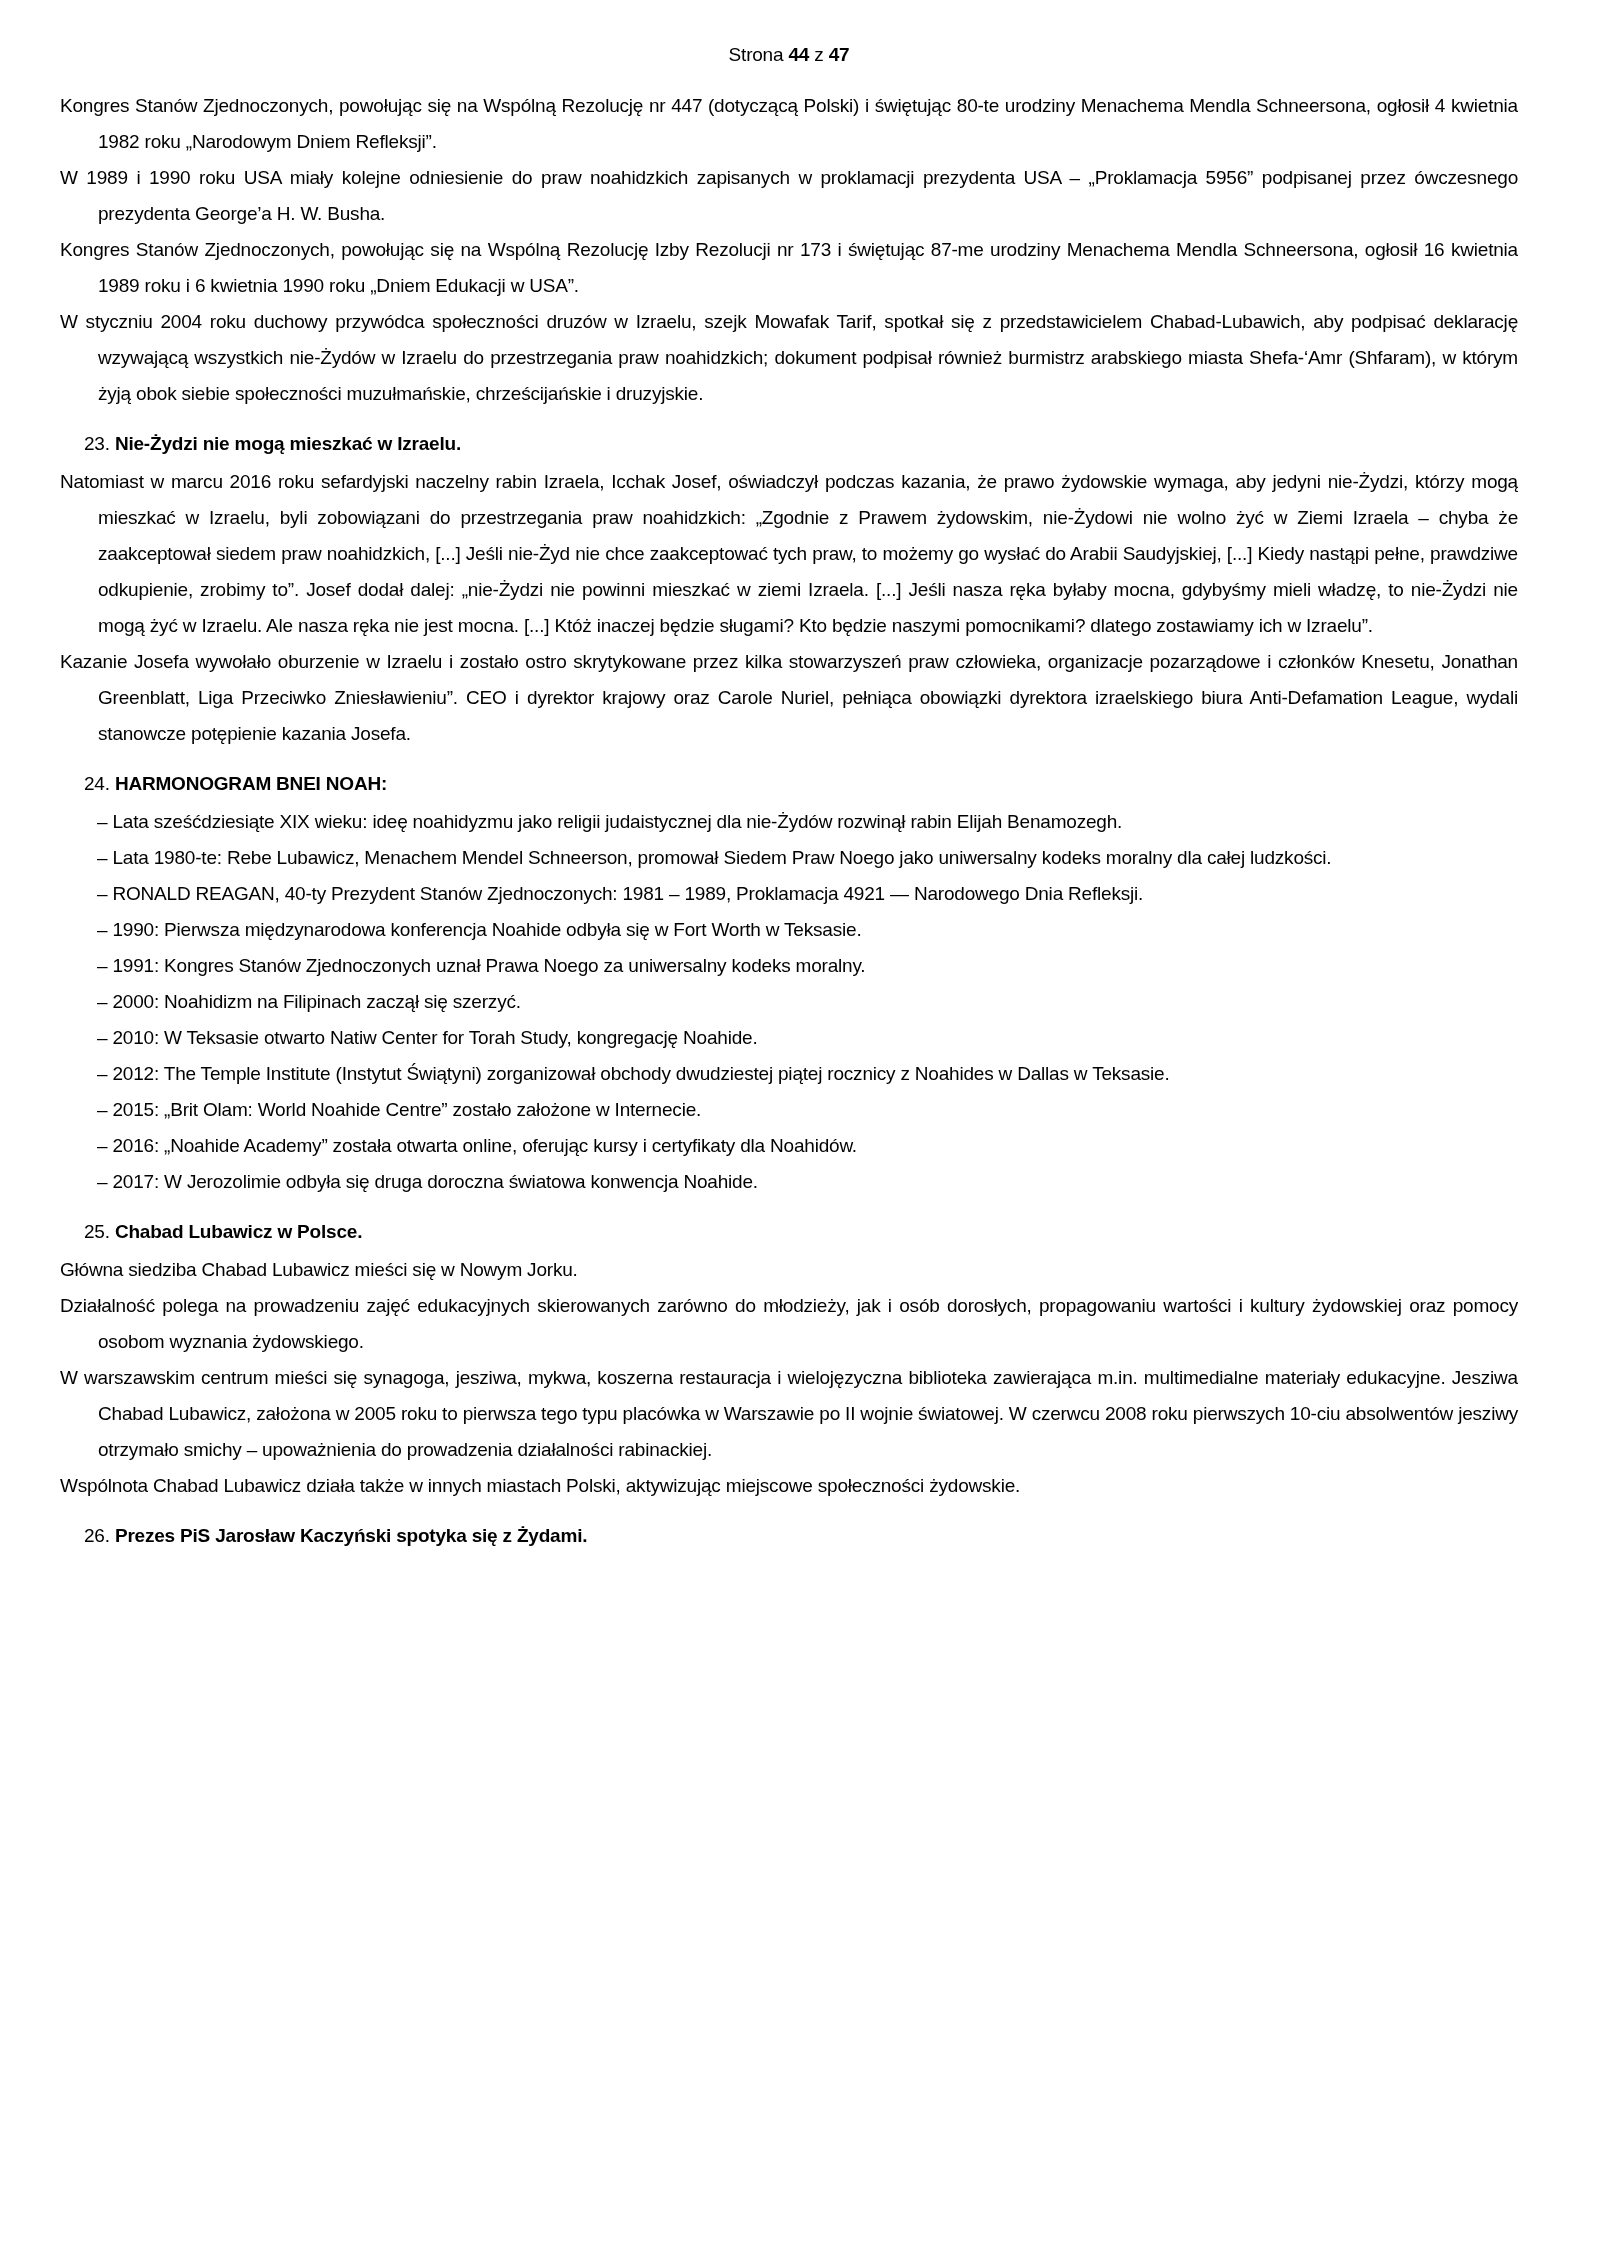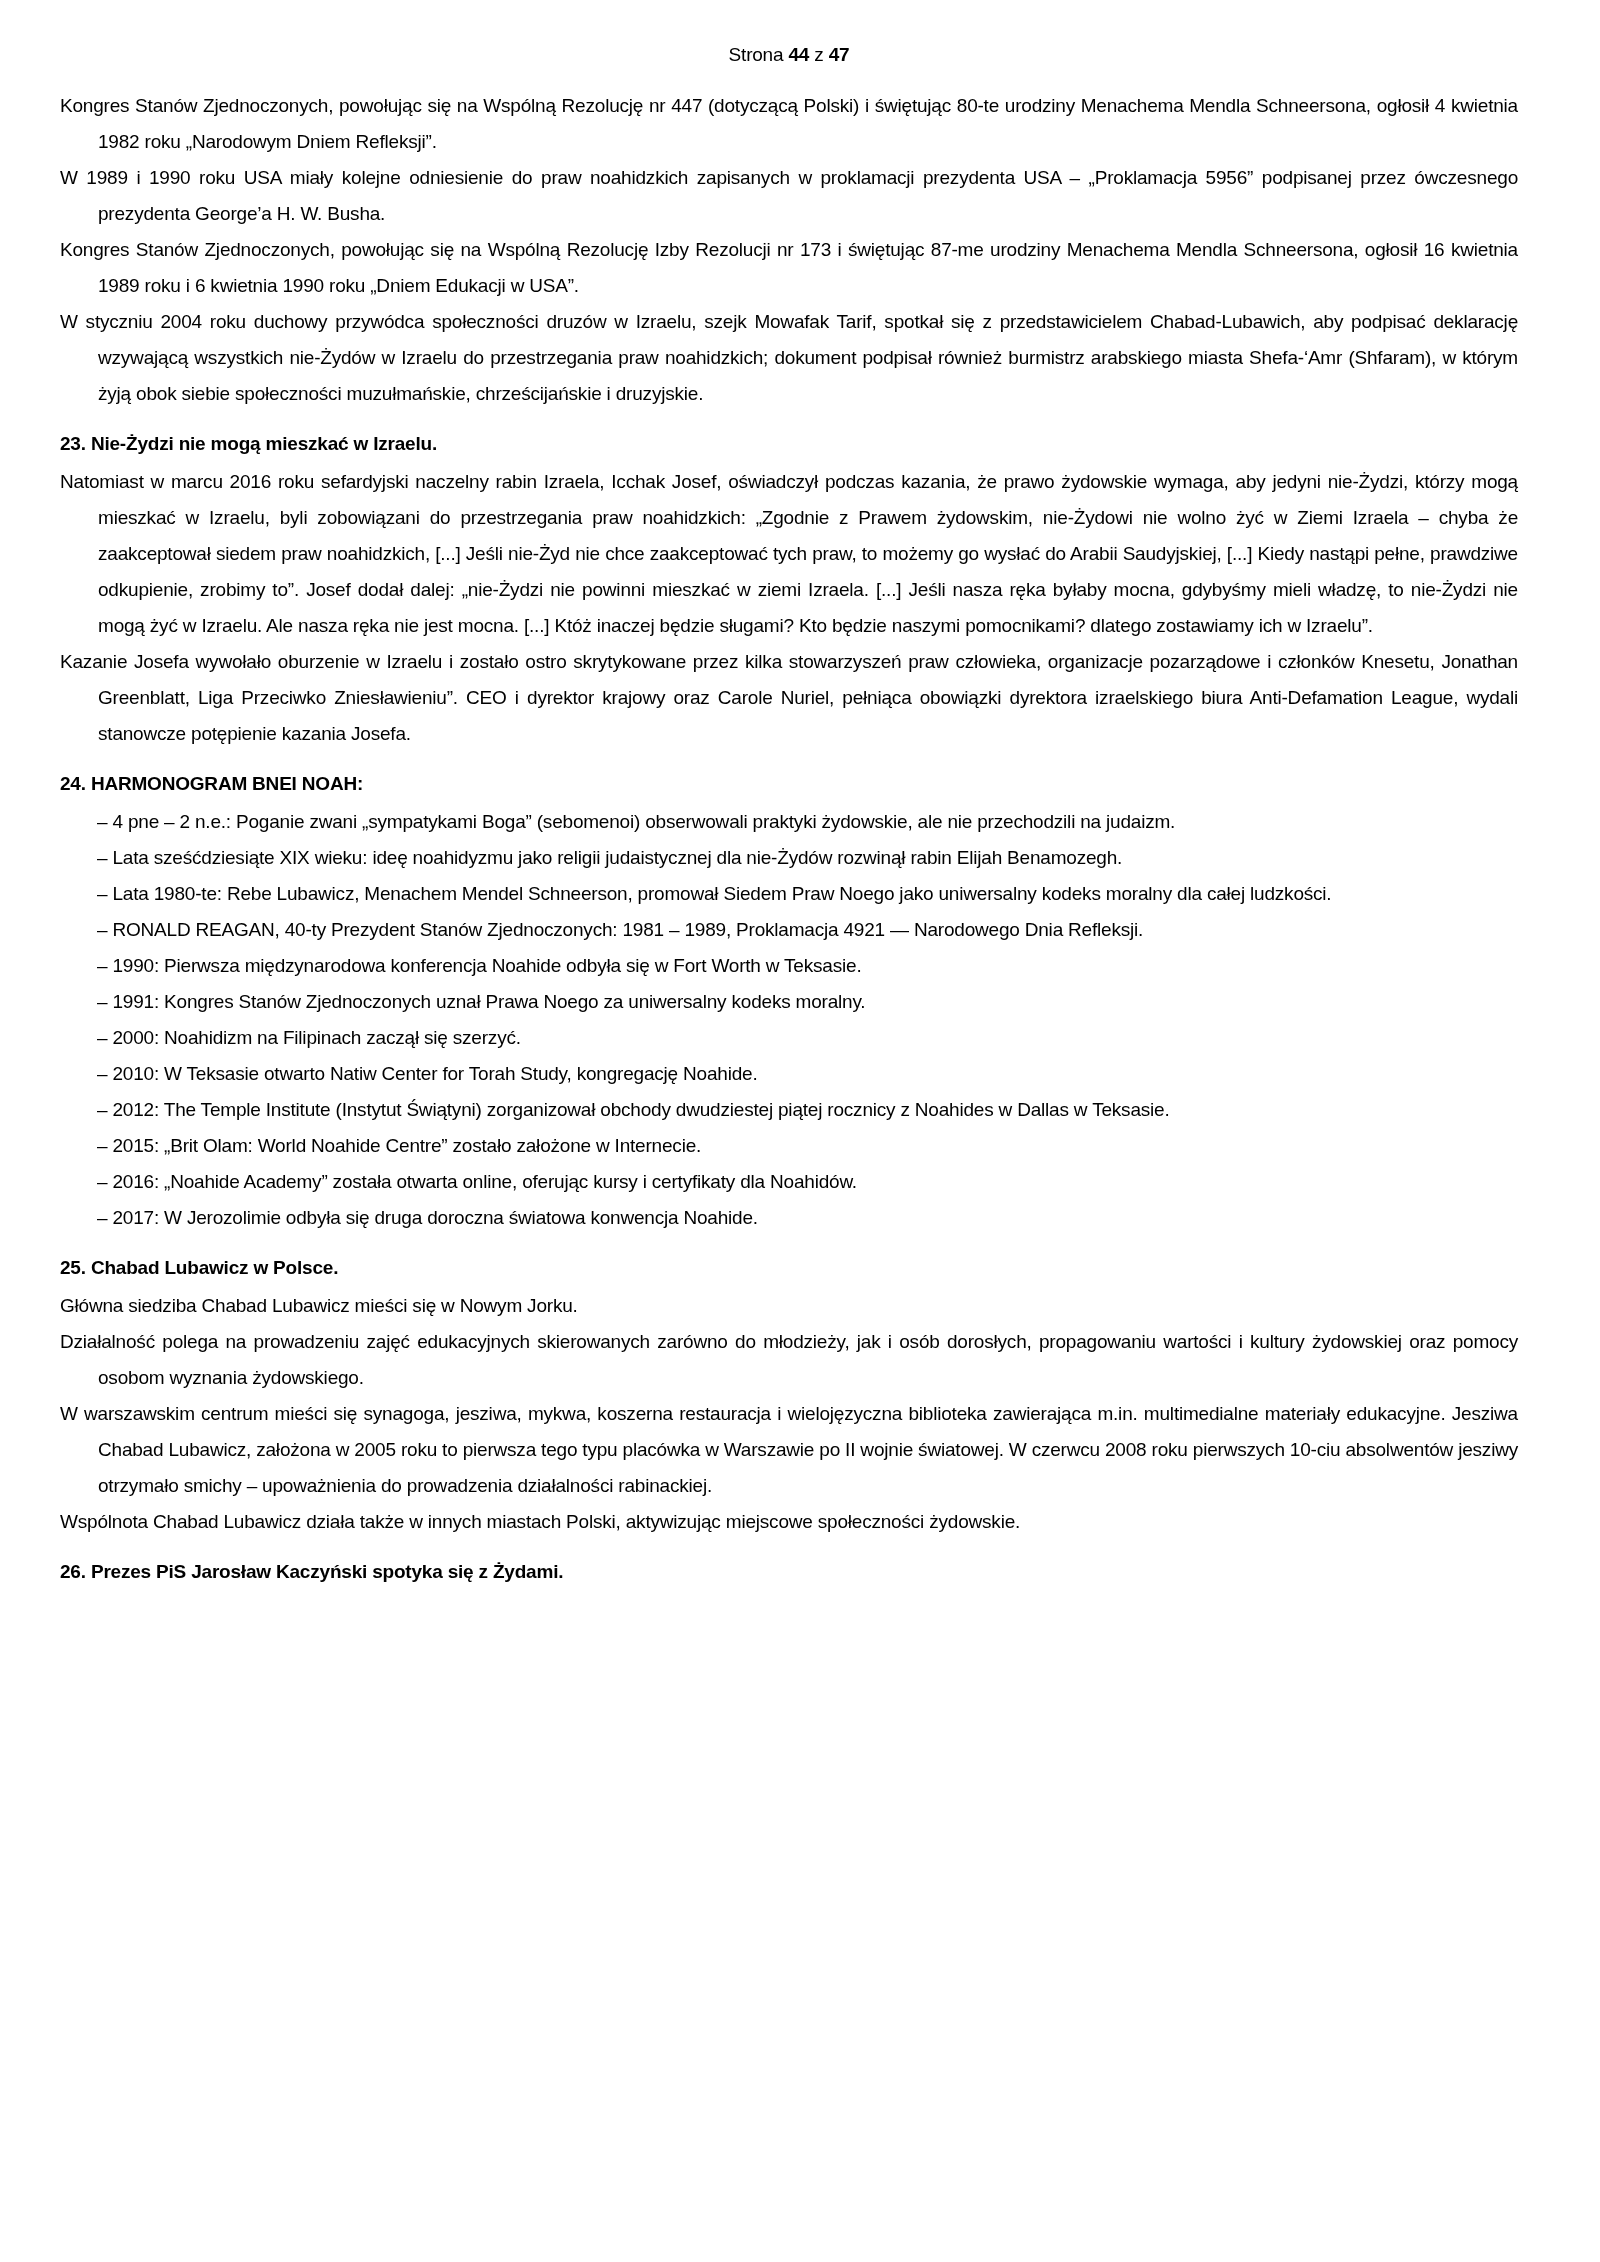--- a/index.html
+++ b/index.html
@@ -37,21 +37,21 @@
   }
   .item {
     padding-left: 72px;
     text-indent: -35px;
   }
   .heading {
     margin-top: 14px !important;
     margin-bottom: 2px !important;
     text-align: left !important;
   }
-  .h-num { font-weight: 700; }
+  .h-num { font-weight: 400; margin-left: 24px; }
   .h-title { font-weight: 700; }
 </style>
 </head>
 <body>
 
 <div class="page">
   <div class="page-header">
     <span>Strona</span>
     <b>44</b>
     <span>z</span>
@@ -59,21 +59,20 @@
   </div>
   <div class="content" id="content">
       <p class="para">Kongres Stanów Zjednoczonych, powołując się na Wspólną Rezolucję nr 447 (dotyczącą Polski) i świętując 80-te urodziny Menachema Mendla Schneersona, ogłosił 4 kwietnia 1982 roku „Narodowym Dniem Refleksji”.</p>
       <p class="para">W 1989 i 1990 roku USA miały kolejne odniesienie do praw noahidzkich zapisanych w proklamacji prezydenta USA – „Proklamacja 5956” podpisanej przez ówczesnego prezydenta George’a H. W. Busha.</p>
       <p class="para">Kongres Stanów Zjednoczonych, powołując się na Wspólną Rezolucję Izby Rezolucji nr 173 i świętując 87-me urodziny Menachema Mendla Schneersona, ogłosił 16 kwietnia 1989 roku i 6 kwietnia 1990 roku „Dniem Edukacji w USA”.</p>
       <p class="para">W styczniu 2004 roku duchowy przywódca społeczności druzów w Izraelu, szejk Mowafak Tarif, spotkał się z przedstawicielem Chabad-Lubawich, aby podpisać deklarację wzywającą wszystkich nie-Żydów w Izraelu do przestrzegania praw noahidzkich; dokument podpisał również burmistrz arabskiego miasta Shefa-‘Amr (Shfaram), w którym żyją obok siebie społeczności muzułmańskie, chrześcijańskie i druzyjskie.</p>
       <p class="heading"><span class="h-num">23. </span><span class="h-title">Nie-Żydzi nie mogą mieszkać w Izraelu.</span></p>
       <p class="para">Natomiast w marcu 2016 roku sefardyjski naczelny rabin Izraela, Icchak Josef, oświadczył podczas kazania, że prawo żydowskie wymaga, aby jedyni nie-Żydzi, którzy mogą mieszkać w Izraelu, byli zobowiązani do przestrzegania praw noahidzkich: „Zgodnie z Prawem żydowskim, nie-Żydowi nie wolno żyć w Ziemi Izraela – chyba że zaakceptował siedem praw noahidzkich, [...] Jeśli nie-Żyd nie chce zaakceptować tych praw, to możemy go wysłać do Arabii Saudyjskiej, [...] Kiedy nastąpi pełne, prawdziwe odkupienie, zrobimy to”.  Josef dodał dalej: „nie-Żydzi nie powinni mieszkać w ziemi Izraela. [...] Jeśli nasza ręka byłaby mocna, gdybyśmy mieli władzę, to nie-Żydzi nie mogą żyć w Izraelu. Ale nasza ręka nie jest mocna. [...] Któż inaczej będzie sługami? Kto będzie naszymi pomocnikami? dlatego zostawiamy ich w Izraelu”.</p>
       <p class="para">Kazanie Josefa wywołało oburzenie w Izraelu i zostało ostro skrytykowane przez kilka stowarzyszeń praw człowieka, organizacje pozarządowe i członków Knesetu, Jonathan Greenblatt, Liga Przeciwko Zniesławieniu”. CEO i dyrektor krajowy oraz Carole Nuriel, pełniąca obowiązki dyrektora izraelskiego biura Anti-Defamation League, wydali stanowcze potępienie kazania Josefa.</p>
       <p class="heading"><span class="h-num">24. </span><span class="h-title">HARMONOGRAM BNEI NOAH:</span></p>
-      <p class="item">– 4 pne – 2 n.e.: Poganie zwani „sympatykami Boga” (sebomenoi) obserwowali praktyki żydowskie, ale nie przechodzili na judaizm.</p>
       <p class="item">– Lata sześćdziesiąte XIX wieku: ideę noahidyzmu jako religii judaistycznej dla nie-Żydów rozwinął rabin Elijah Benamozegh.</p>
       <p class="item">– Lata 1980-te: Rebe Lubawicz, Menachem Mendel Schneerson, promował Siedem Praw Noego jako uniwersalny kodeks moralny dla całej ludzkości.</p>
       <p class="item">– RONALD REAGAN, 40-ty Prezydent Stanów Zjednoczonych: 1981 – 1989, Proklamacja 4921 — Narodowego Dnia Refleksji.</p>
       <p class="item">– 1990: Pierwsza międzynarodowa konferencja Noahide odbyła się w Fort Worth w Teksasie.</p>
       <p class="item">– 1991: Kongres Stanów Zjednoczonych uznał Prawa Noego za uniwersalny kodeks moralny.</p>
       <p class="item">– 2000: Noahidizm na Filipinach zaczął się szerzyć.</p>
       <p class="item">– 2010: W Teksasie otwarto Natiw Center for Torah Study, kongregację Noahide.</p>
       <p class="item">– 2012: The Temple Institute (Instytut Świątyni) zorganizował obchody dwudziestej piątej rocznicy z Noahides w Dallas w Teksasie.</p>
       <p class="item">– 2015: „Brit Olam: World Noahide Centre” zostało założone w Internecie.</p>
       <p class="item">– 2016: „Noahide Academy” została otwarta online, oferując kursy i certyfikaty dla Noahidów.</p>

